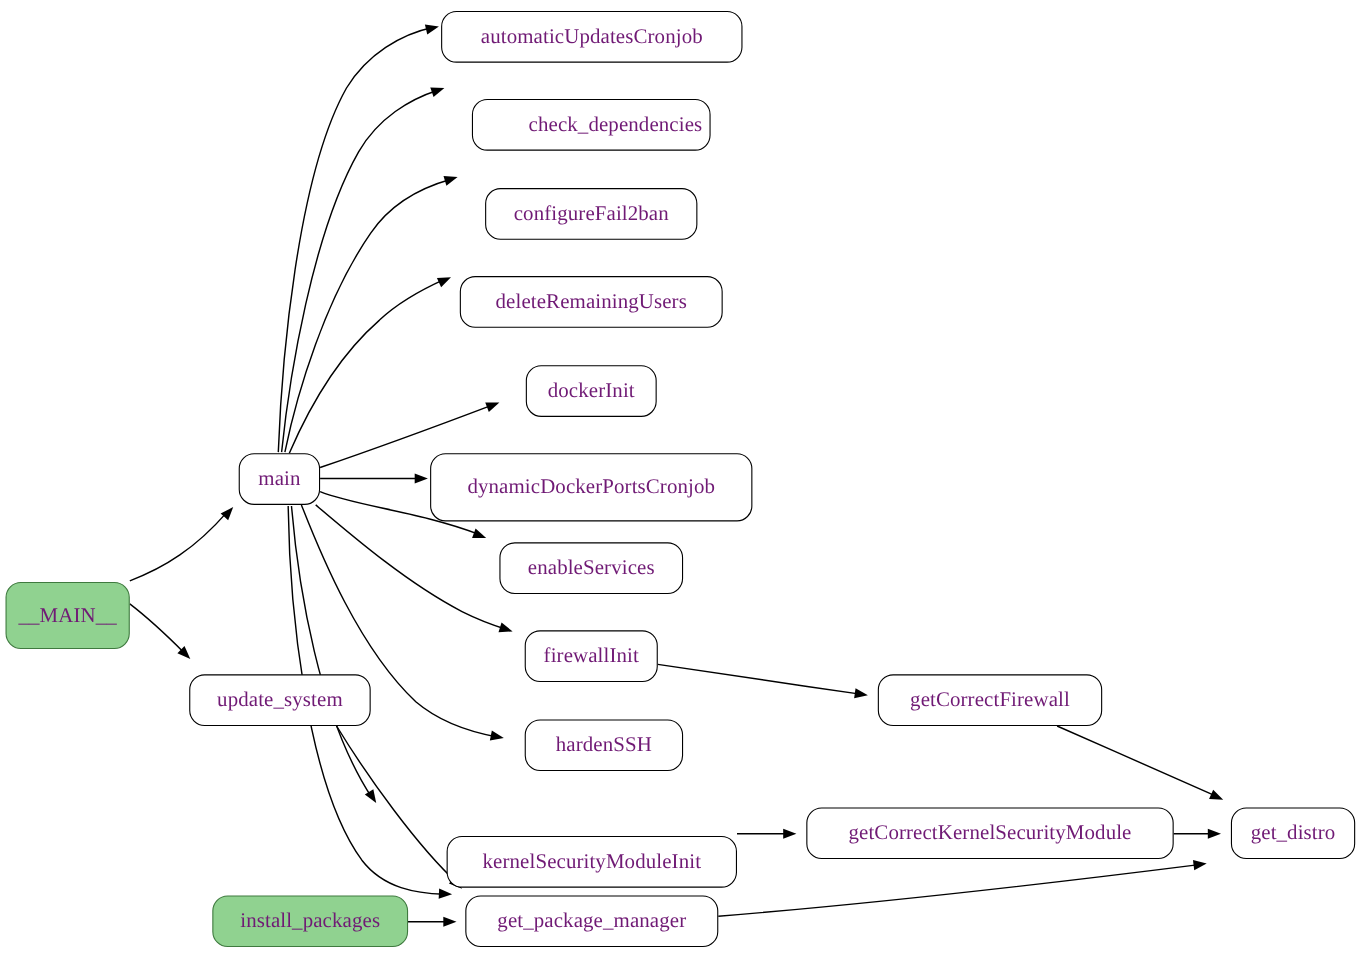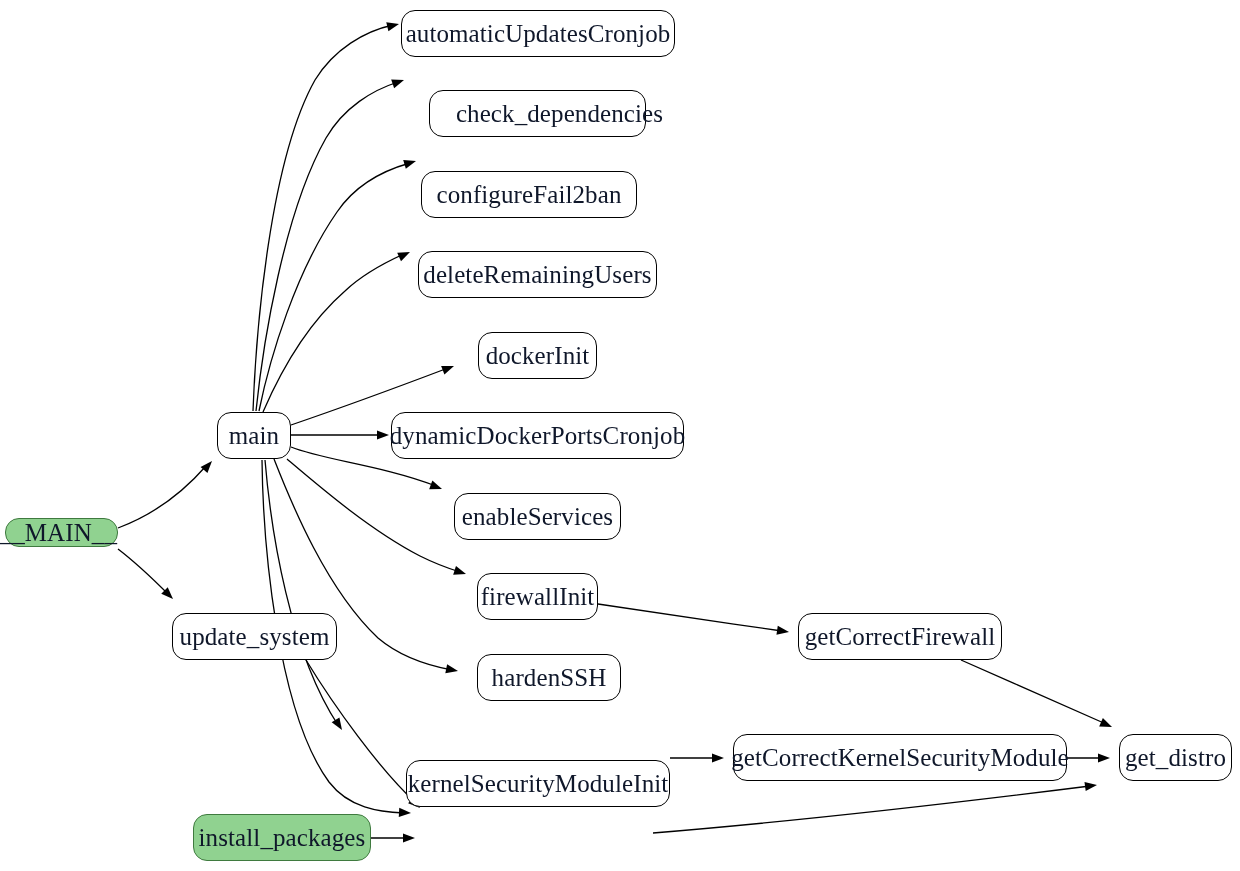--- a/index.html
+++ b/index.html
@@ -35,22 +35,22 @@
   }
   .node {
     position: absolute;
     box-sizing: border-box;
     display: flex;
     align-items: center;
     justify-content: center;
     border: 1px solid #000000;
     border-radius: 14px;
     background: #ffffff;
-    color: #0f172a;
-    font-size: 25px;
+    color: #701a75;
+    font-size: 19px;
     line-height: 1;
     white-space: nowrap;
     letter-spacing: 0.1px;
   }
   .node.entry {
     background: #90d290;
     border-color: #3f7a3f;
     border-width: 1.5px;
   }
   .node-label {
@@ -146,39 +146,39 @@
       </g>
     </svg>
 
   <div id="node-layer">
       <div class="node" style="left: 401px; top: 10px; width: 274px; height: 47px;">
         <span class="node-label">automaticUpdatesCronjob</span>
       </div>
       <div class="node" style="left: 429px; top: 90px; width: 217px; height: 47px; padding-left: 44px;">
         <span class="node-label">check_dependencies</span>
       </div>
-      <div class="node" style="left: 421px; top: 171px; width: 216px; height: 47px;">
+      <div class="node" style="left: 441px; top: 171px; width: 193px; height: 47px;">
         <span class="node-label">configureFail2ban</span>
       </div>
       <div class="node" style="left: 418px; top: 251px; width: 239px; height: 47px;">
         <span class="node-label">deleteRemainingUsers</span>
       </div>
       <div class="node" style="left: 478px; top: 332px; width: 119px; height: 47px;">
         <span class="node-label">dockerInit</span>
       </div>
       <div class="node" style="left: 217px; top: 412px; width: 74px; height: 47px;">
         <span class="node-label">main</span>
       </div>
-      <div class="node" style="left: 391px; top: 412px; width: 293px; height: 47px;">
+      <div class="node" style="left: 391px; top: 412px; width: 293px; height: 62px;">
         <span class="node-label">dynamicDockerPortsCronjob</span>
       </div>
       <div class="node" style="left: 454px; top: 493px; width: 167px; height: 47px;">
         <span class="node-label">enableServices</span>
       </div>
-      <div class="node entry" style="left: 5px; top: 518px; width: 113px; height: 29px; justify-content: flex-end;">
+      <div class="node entry" style="left: 5px; top: 529px; width: 113px; height: 61px;">
         <span class="node-label">__MAIN__</span>
       </div>
       <div class="node" style="left: 477px; top: 573px; width: 121px; height: 47px;">
         <span class="node-label">firewallInit</span>
       </div>
       <div class="node" style="left: 172px; top: 613px; width: 165px; height: 47px;">
         <span class="node-label">update_system</span>
       </div>
       <div class="node" style="left: 798px; top: 613px; width: 204px; height: 47px;">
         <span class="node-label">getCorrectFirewall</span>
@@ -191,15 +191,18 @@
       </div>
       <div class="node" style="left: 733px; top: 734px; width: 334px; height: 47px; text-align: right;">
         <span class="node-label">getCorrectKernelSecurityModule</span>
       </div>
       <div class="node" style="left: 1119px; top: 734px; width: 113px; height: 47px;">
         <span class="node-label">get_distro</span>
       </div>
       <div class="node entry" style="left: 165px; top: 814px; width: 178px; height: 47px; margin-left: 28px;">
         <span class="node-label">install_packages</span>
       </div>
+      <div class="node" style="left: 423px; top: 814px; width: 230px; height: 47px;">
+        <span class="node-label">get_package_manager</span>
+      </div>
     </div>
 
 </div>
 
 </body></html>

